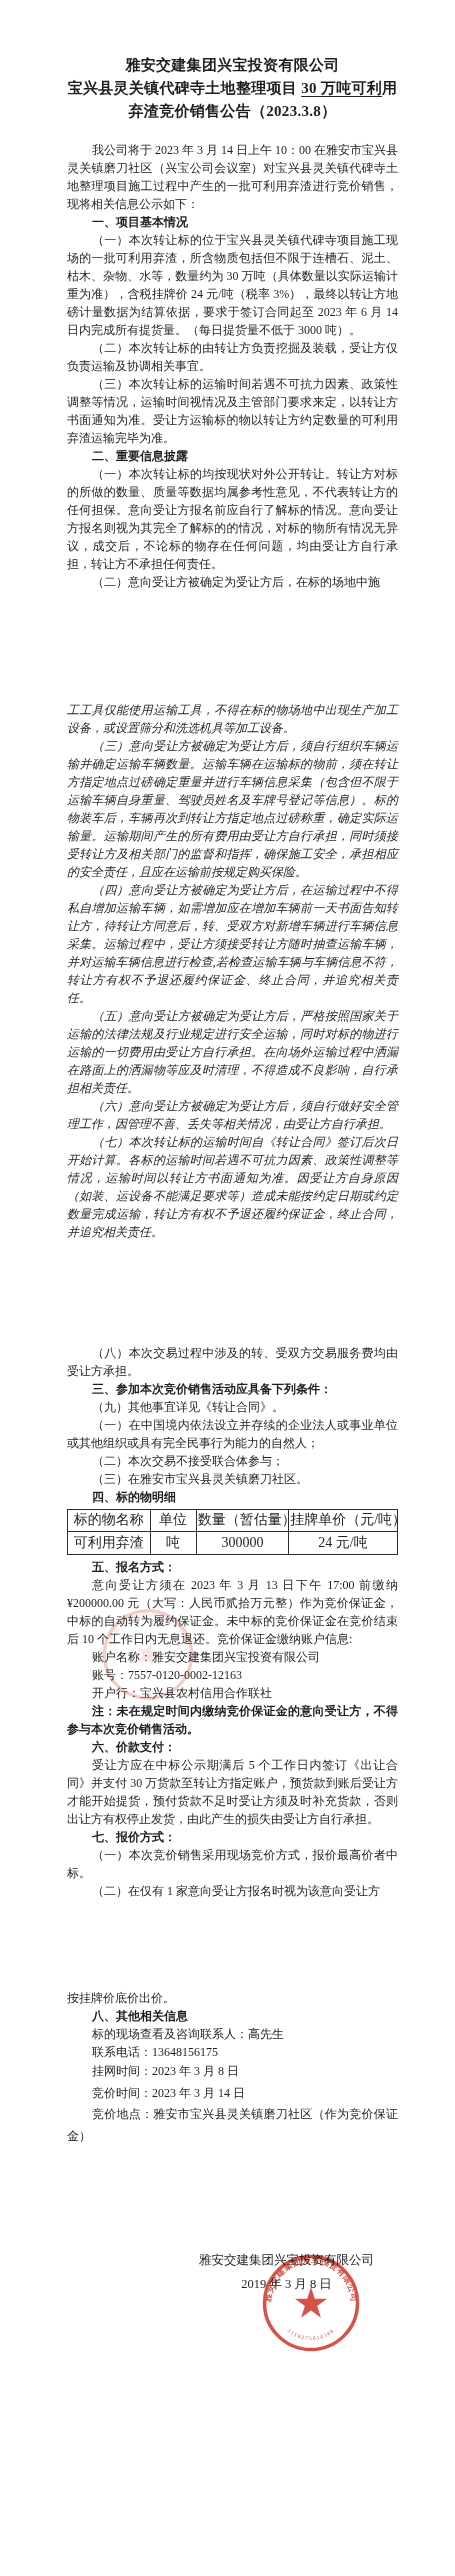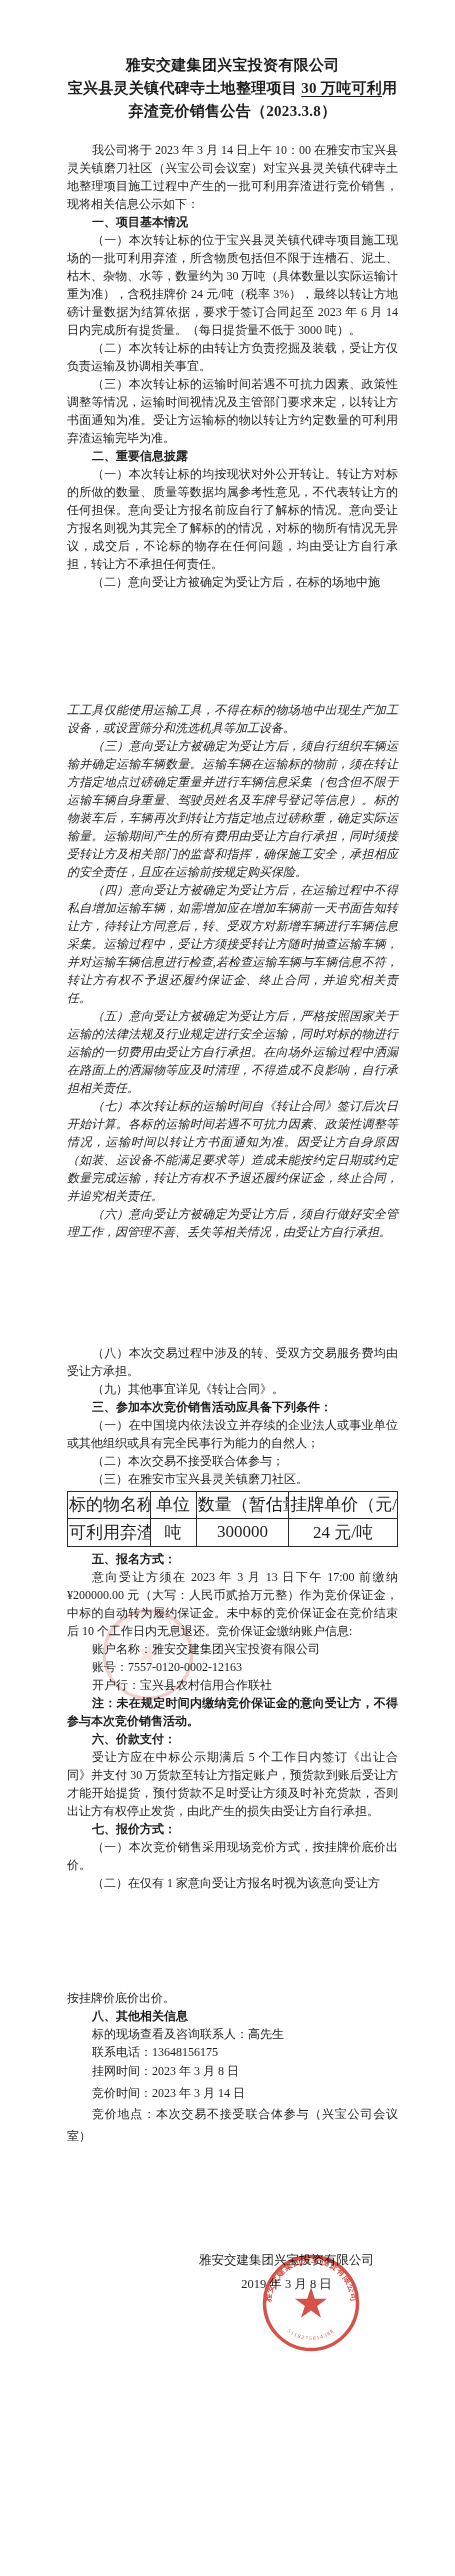--- a/index.html
+++ b/index.html
@@ -46,21 +46,21 @@
     text-align:justify;
   }
   .indent{text-indent:25px;}
   .bold{font-weight:bold;}
   .first-para{margin-top:18px;}
   .sp{line-height:21.6px;}
   table.detail{
     width:100%;
     border-collapse:collapse;
     margin:2.8px 0 3.4px 0;
-    font-size:17px;
+    font-size:14px;
     table-layout:fixed;
   }
   table.detail th,table.detail td{
     border:1.1px solid #2b2b2b;
     text-align:center;
     font-weight:normal;
     padding:1.7px 1.1px;
     height:16px;
     overflow:hidden;
     white-space:nowrap;
@@ -118,31 +118,32 @@
     <p class="para indent bold">二、重要信息披露</p>
     <p class="para indent">（一）本次转让标的均按现状对外公开转让。转让方对标的所做的数量、质量等数据均属参考性意见，不代表转让方的任何担保。意向受让方报名前应自行了解标的情况。意向受让方报名则视为其完全了解标的的情况，对标的物所有情况无异议，成交后，不论标的物存在任何问题，均由受让方自行承担，转让方不承担任何责任。</p>
     <p class="para indent">（二）意向受让方被确定为受让方后，在标的场地中施</p>
   </section>
 
   <section class="page" id="page-2">
     <p class="para">工工具仅能使用运输工具，不得在标的物场地中出现生产加工设备，或设置筛分和洗选机具等加工设备。</p>
     <p class="para indent">（三）意向受让方被确定为受让方后，须自行组织车辆运输并确定运输车辆数量。运输车辆在运输标的物前，须在转让方指定地点过磅确定重量并进行车辆信息采集（包含但不限于运输车辆自身重量、驾驶员姓名及车牌号登记等信息）。标的物装车后，车辆再次到转让方指定地点过磅称重，确定实际运输量。运输期间产生的所有费用由受让方自行承担，同时须接受转让方及相关部门的监督和指挥，确保施工安全，承担相应的安全责任，且应在运输前按规定购买保险。</p>
     <p class="para indent">（四）意向受让方被确定为受让方后，在运输过程中不得私自增加运输车辆，如需增加应在增加车辆前一天书面告知转让方，待转让方同意后，转、受双方对新增车辆进行车辆信息采集。运输过程中，受让方须接受转让方随时抽查运输车辆，并对运输车辆信息进行检查,若检查运输车辆与车辆信息不符，转让方有权不予退还履约保证金、终止合同，并追究相关责任。</p>
     <p class="para indent">（五）意向受让方被确定为受让方后，严格按照国家关于运输的法律法规及行业规定进行安全运输，同时对标的物进行运输的一切费用由受让方自行承担。在向场外运输过程中洒漏在路面上的洒漏物等应及时清理，不得造成不良影响，自行承担相关责任。</p>
+    <p class="para indent">（六）意向受让方被确定为受让方后，须自行做好安全管理工作，因管理不善、丢失等相关情况，由受让方自行承担。</p>
     <p class="para indent">（七）本次转让标的运输时间自《转让合同》签订后次日开始计算。各标的运输时间若遇不可抗力因素、政策性调整等情况，运输时间以转让方书面通知为准。因受让方自身原因（如装、运设备不能满足要求等）造成未能按约定日期或约定数量完成运输，转让方有权不予退还履约保证金，终止合同，并追究相关责任。</p>
-    <p class="para indent">（六）意向受让方被确定为受让方后，须自行做好安全管理工作，因管理不善、丢失等相关情况，由受让方自行承担。</p>
   </section>
 
   <section class="page" id="page-3">
     <p class="para indent">（八）本次交易过程中涉及的转、受双方交易服务费均由受让方承担。</p>
+    <p class="para indent bold">三、参加本次竞价销售活动应具备下列条件：</p>
     <p class="para indent">（九）其他事宜详见《转让合同》。</p>
-    <p class="para indent bold">三、参加本次竞价销售活动应具备下列条件：</p>
     <p class="para indent">（一）在中国境内依法设立并存续的企业法人或事业单位或其他组织或具有完全民事行为能力的自然人；</p>
     <p class="para indent">（二）本次交易不接受联合体参与；</p>
     <p class="para indent">（三）在雅安市宝兴县灵关镇磨刀社区。</p>
+    <p class="para indent bold">四、标的物明细</p>
 
     <table class="detail">
       <colgroup>
           <col class="c1">
           <col class="c2">
           <col class="c3">
           <col class="c4">
         </colgroup>
       <tbody>
           <tr>
@@ -162,32 +163,32 @@
 
     <p class="para indent bold">五、报名方式：</p>
     <p class="para indent">意向受让方须在 2023 年 3 月 13 日下午 17:00 前缴纳¥200000.00 元（大写：人民币贰拾万元整）作为竞价保证金，中标的自动转为履约保证金。未中标的竞价保证金在竞价结束后 10 个工作日内无息退还。竞价保证金缴纳账户信息:</p>
     <p class="para indent">账户名称：雅安交建集团兴宝投资有限公司</p>
     <p class="para indent">账号：7557-0120-0002-12163</p>
     <p class="para indent">开户行：宝兴县农村信用合作联社</p>
     <p class="para indent bold">注：未在规定时间内缴纳竞价保证金的意向受让方，不得参与本次竞价销售活动。</p>
     <p class="para indent bold">六、价款支付：</p>
     <p class="para indent">受让方应在中标公示期满后 5 个工作日内签订《出让合同》并支付 30 万货款至转让方指定账户，预货款到账后受让方才能开始提货，预付货款不足时受让方须及时补充货款，否则出让方有权停止发货，由此产生的损失由受让方自行承担。</p>
     <p class="para indent bold">七、报价方式：</p>
-    <p class="para indent">（一）本次竞价销售采用现场竞价方式，按挂牌价底价出价。</p>
+    <p class="para indent">（一）本次竞价销售采用现场竞价方式，报价最高价者中标。</p>
     <p class="para indent">（二）在仅有 1 家意向受让方报名时视为该意向受让方</p>
   </section>
 
   <section class="page" id="page-4">
     <p class="para">按挂牌价底价出价。</p>
     <p class="para indent bold">八、其他相关信息</p>
     <p class="para indent">标的现场查看及咨询联系人：高先生</p>
     <p class="para indent">联系电话：13648156175</p>
     <p class="para indent sp">挂网时间：2023 年 3 月 8 日</p>
     <p class="para indent sp">竞价时间：2023 年 3 月 14 日</p>
-    <p class="para indent sp">竞价地点：本次交易不接受联合体参与（兴宝公司会议室）</p>
+    <p class="para indent sp">竞价地点：雅安市宝兴县灵关镇磨刀社区（作为竞价保证金）</p>
 
     <div class="sig-block">
       <div>雅安交建集团兴宝投资有限公司</div>
       <div>2019 年 3 月 8 日</div>
     </div>
   </section>
 
   <svg class="faded-stamp" viewBox="0 0 200 200" aria-hidden="true">
     <circle cx="100" cy="100" r="92" fill="none" stroke="currentColor" stroke-width="7"></circle>
     <path d="M100,74 L105.8,91.8 124.5,91.8 109.4,102.8 115.2,120.6 100,109.6 84.8,120.6 90.6,102.8 75.5,91.8 94.2,91.8 Z" fill="currentColor" opacity="0.55"></path>

